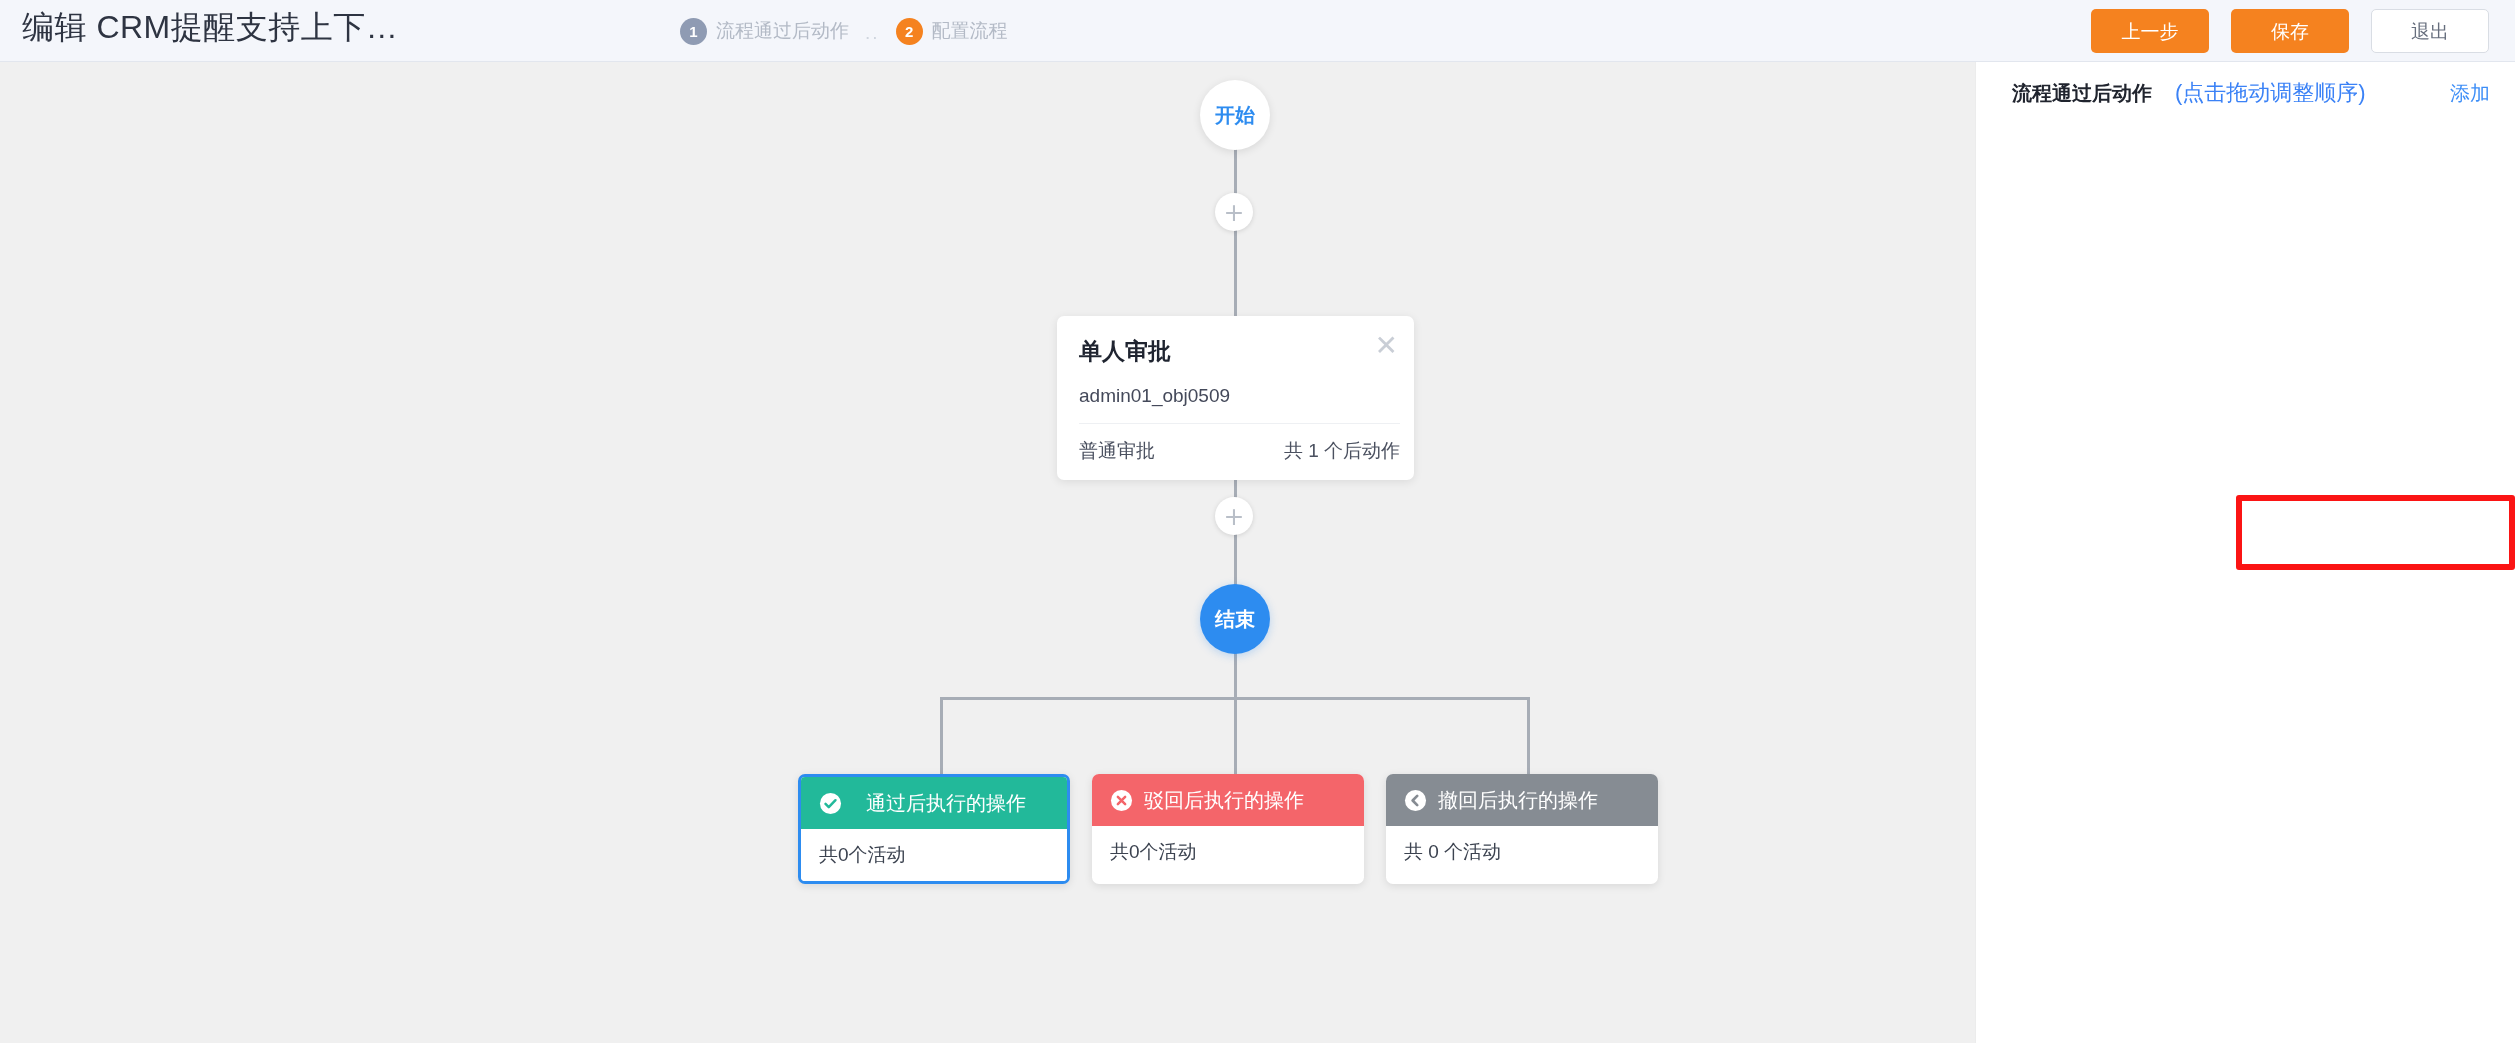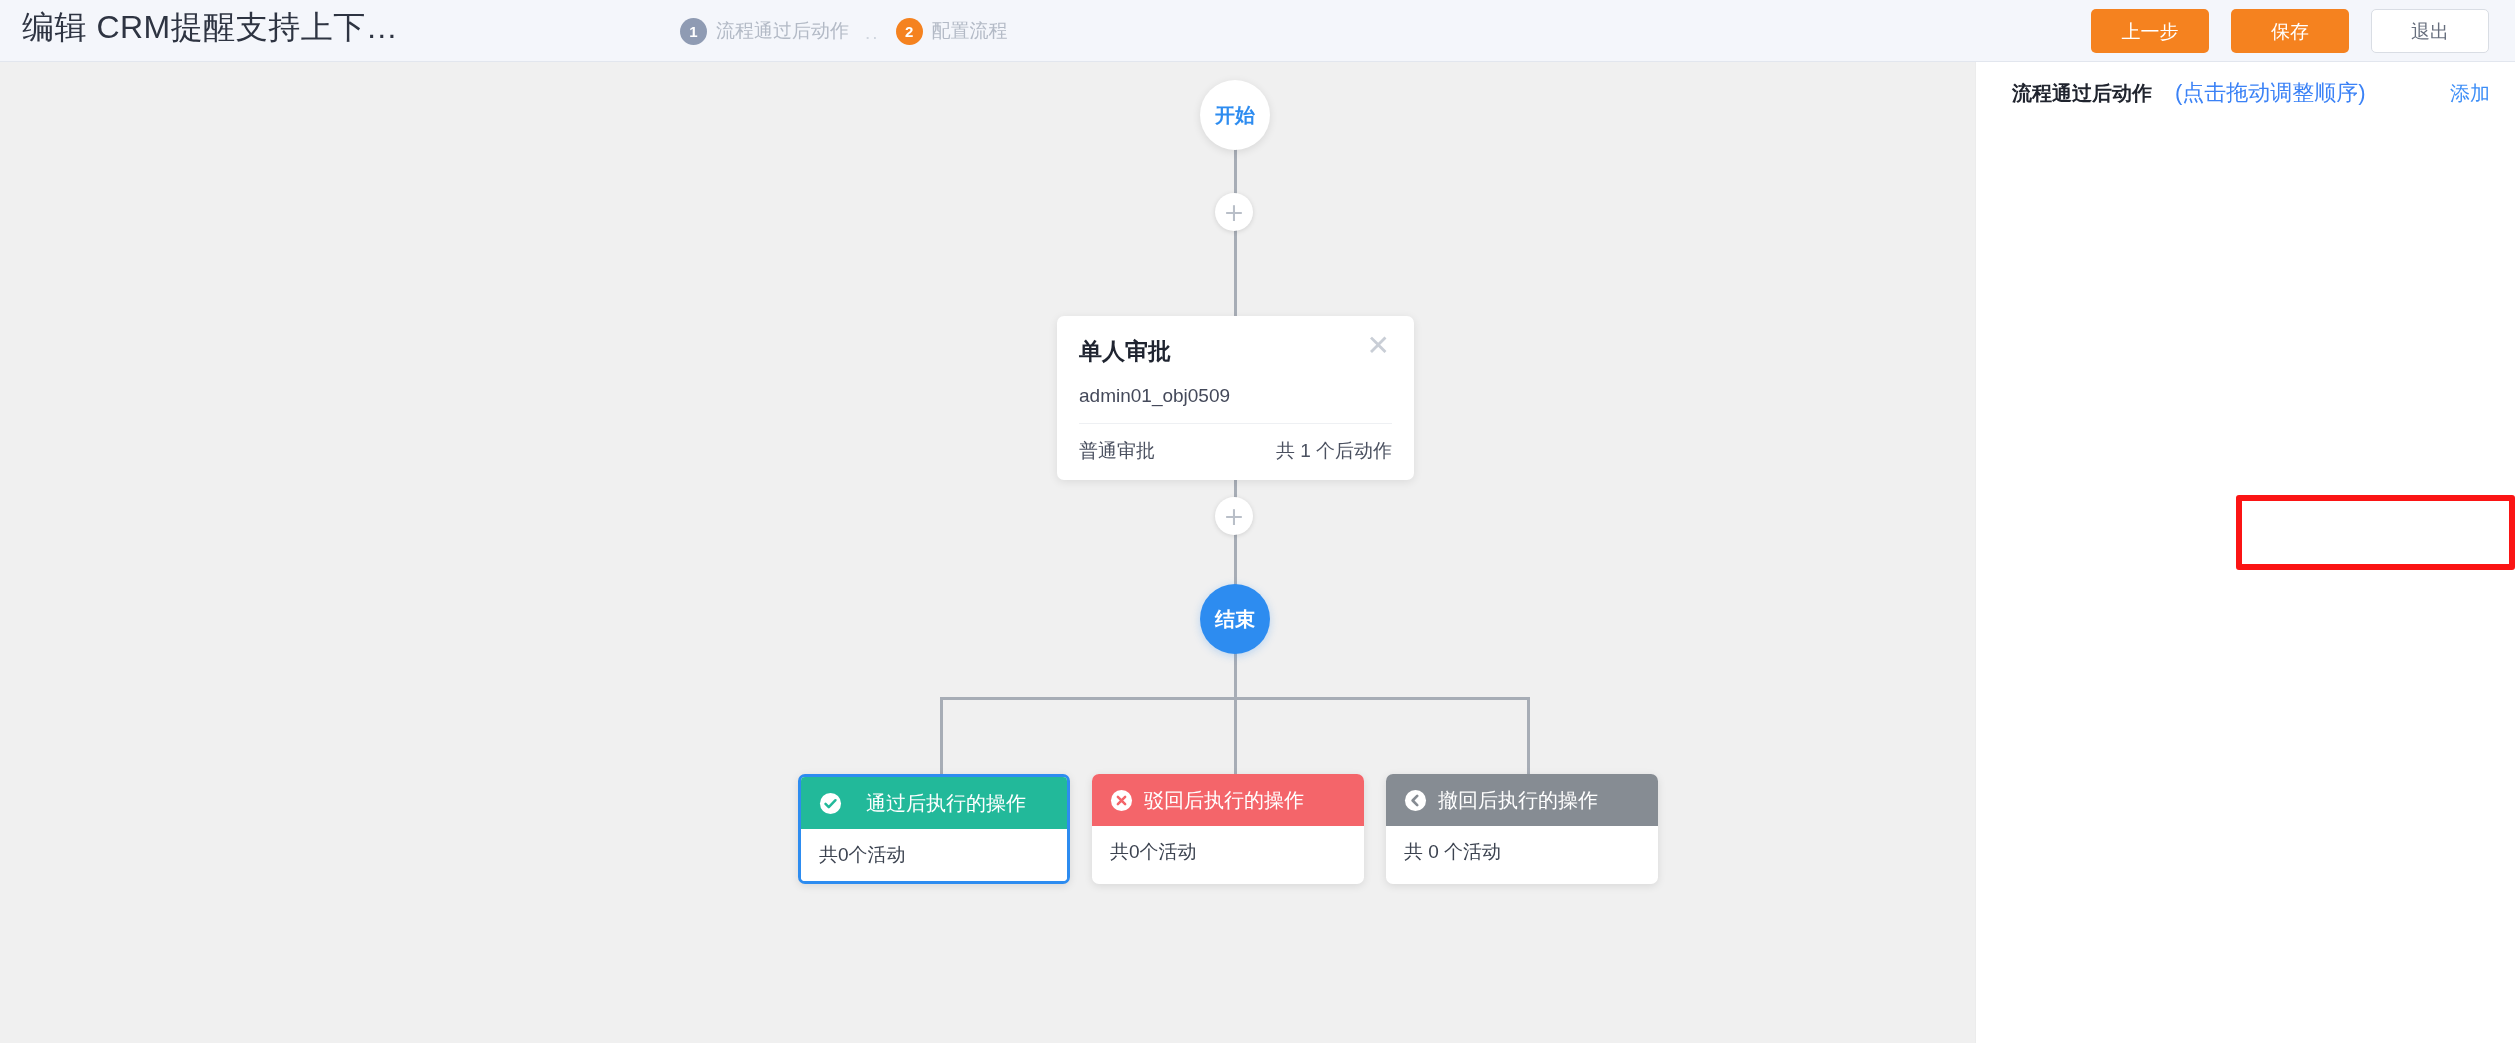--- a/index.html
+++ b/index.html
@@ -91,21 +91,21 @@
     display: flex; align-items: center; justify-content: center;
     color: #b9bfc8; font-size: 25px; line-height: 1; cursor: pointer;
     font-family: "DejaVu Sans", sans-serif;
   }
 
   
   .card-approval {
     position: absolute; left: 1057px; top: 254px;
     width: 357px; background: #fff; border-radius: 7px;
     box-shadow: 0 2px 10px rgba(0,0,0,.09);
-    padding: 20px 22px 16px 22px; cursor: pointer;
+    padding: 20px 14px 16px 22px; cursor: pointer;
   }
   .ca-top { display: flex; align-items: flex-start; justify-content: space-between; }
   .ca-title { font-size: 23px; font-weight: bold; color: #1f2430; }
   .ca-close {
     font-size: 28px; color: #c9ced6; line-height: .7; cursor: pointer;
     font-family: "DejaVu Sans", sans-serif; padding: 0 2px;
   }
   .ca-sub { margin-top: 18px; font-size: 19px; color: #44495a; }
   .ca-foot {
     margin-top: 16px; padding-top: 14px; border-top: 1px solid #eef0f3;

